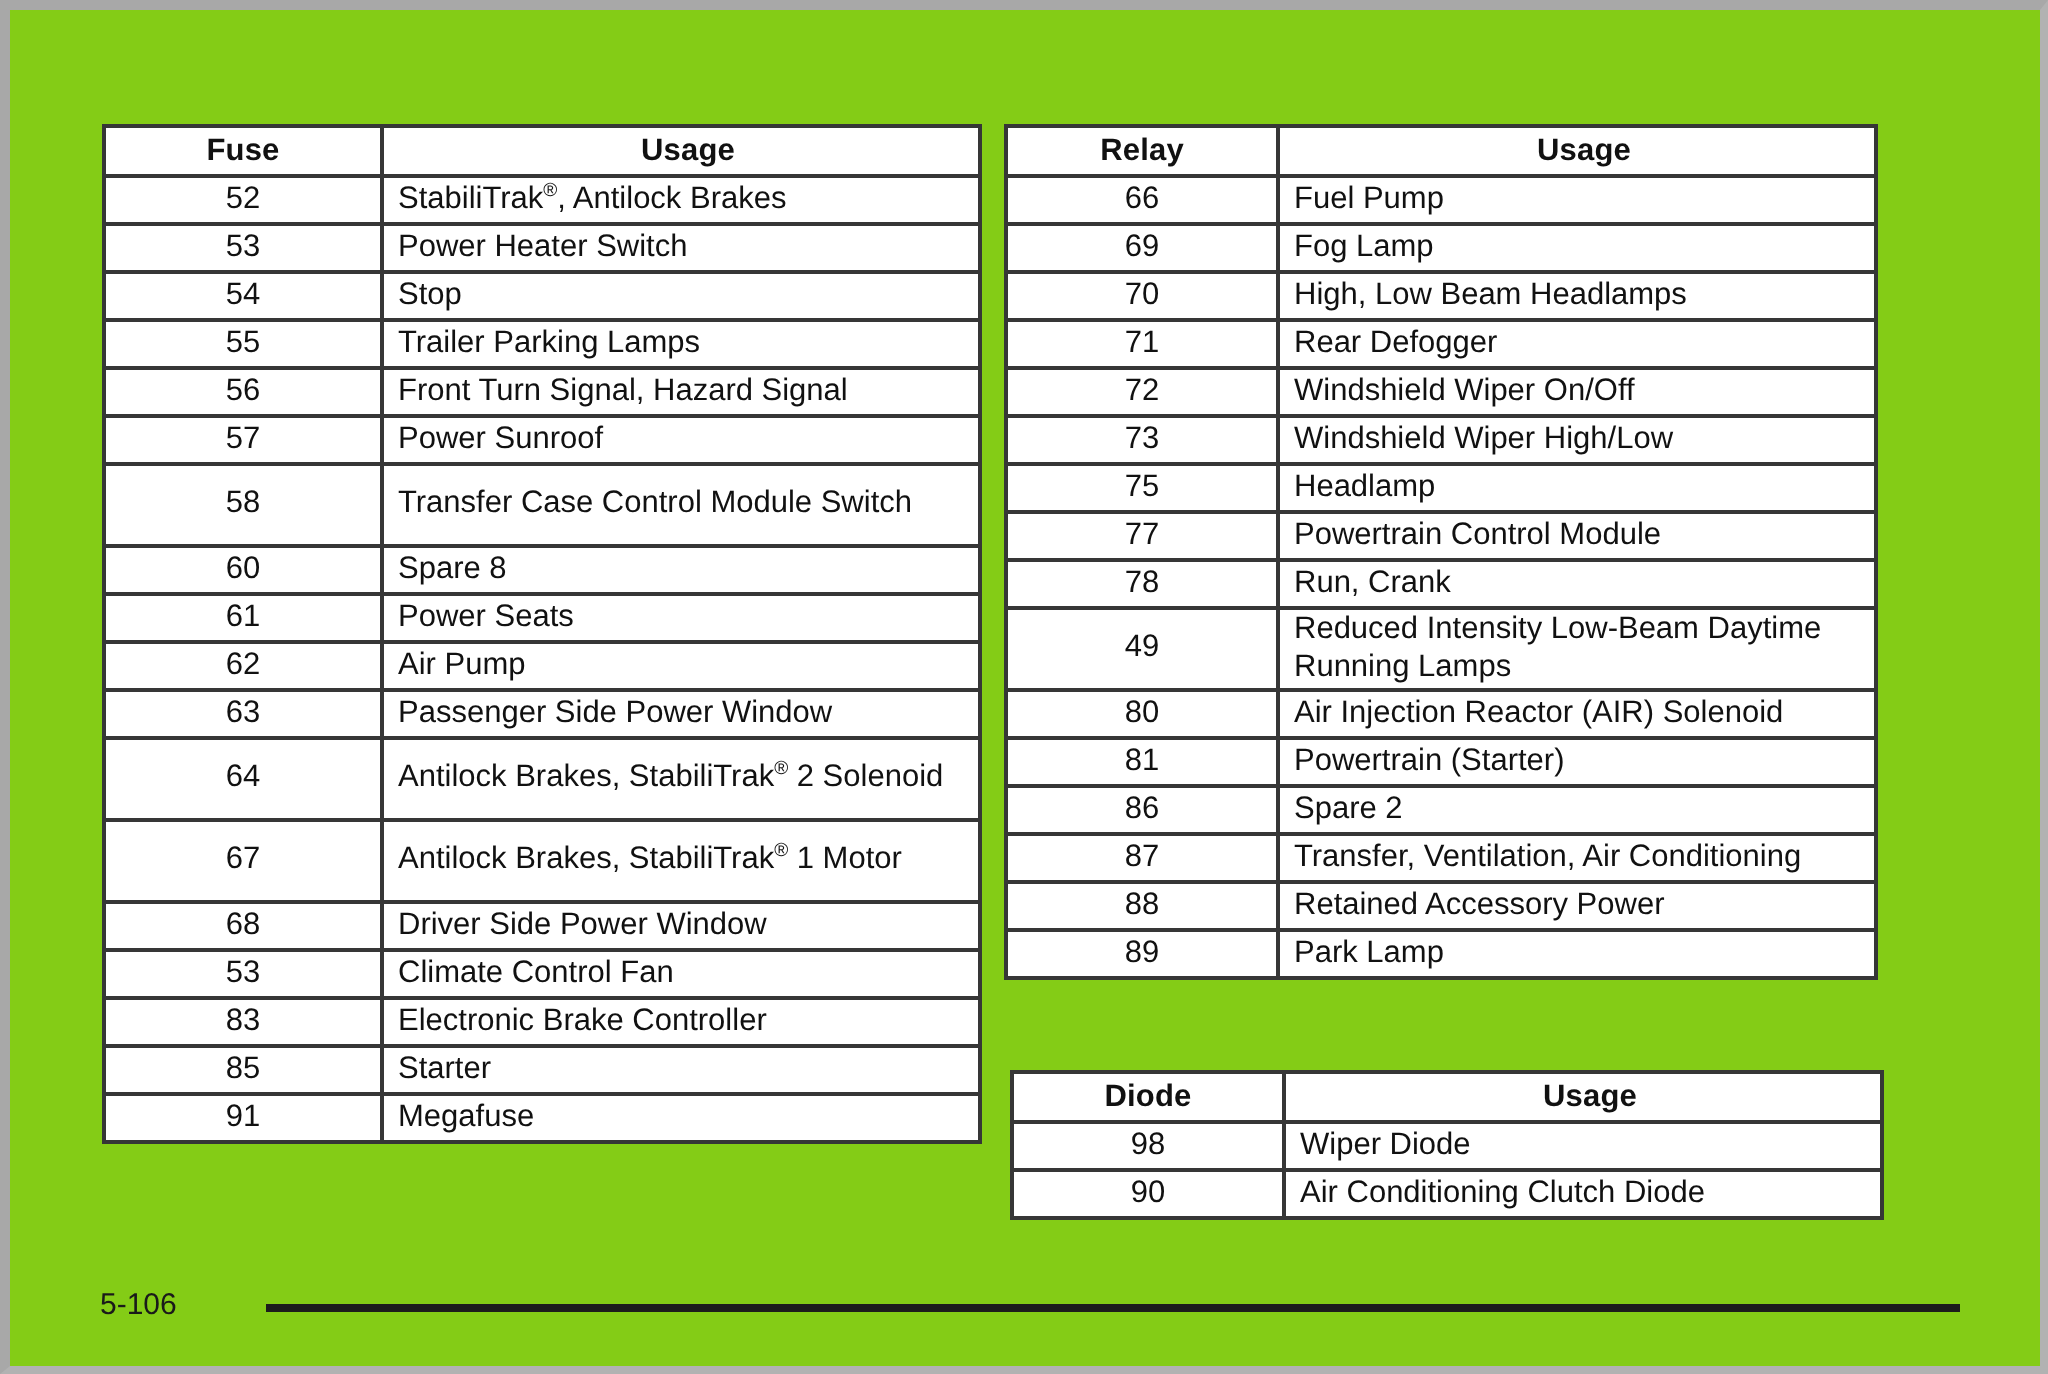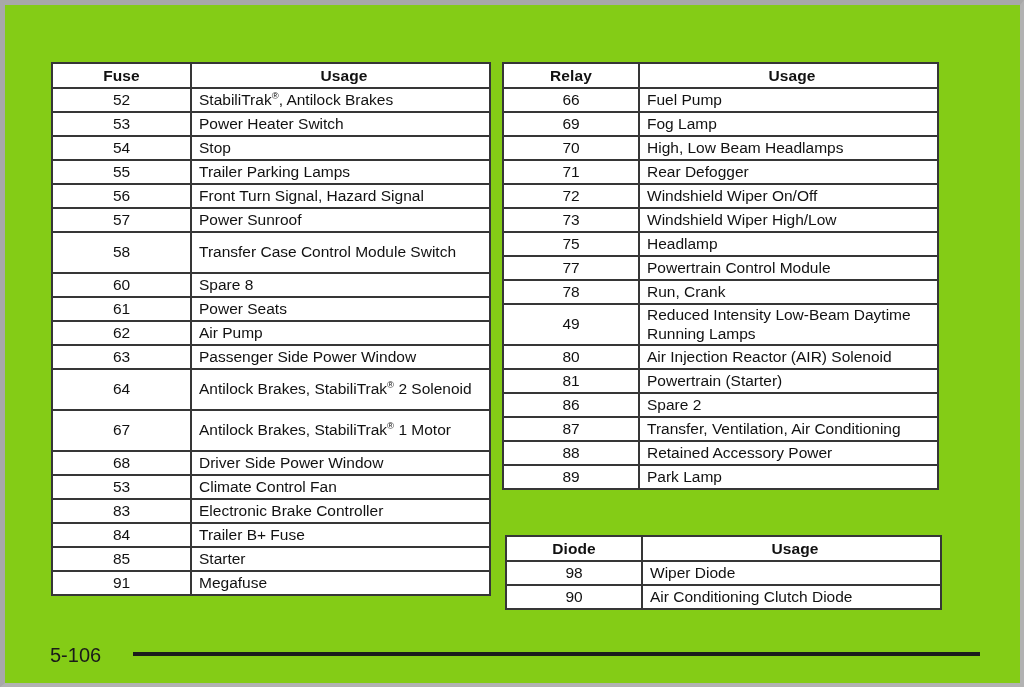--- a/index.html
+++ b/index.html
@@ -96,21 +96,21 @@
     position: absolute;
     left: 0;
     top: 632px;
     width: 1015px;
     height: 40px;
   }
   .footer-page-number {
     position: absolute;
     left: 45px;
     top: 7px;
-    font-size: 20px;
+    font-size: 15px;
     color: #1a1a1a;
   }
   .footer-rule {
     position: absolute;
     left: 128px;
     top: 15px;
     width: 847px;
     height: 4px;
     background: #1c1c1c;
   }
@@ -187,24 +187,20 @@
           </tr>
           <tr>
             <td class="col-id">53</td>
             <td class="col-use">Climate Control Fan</td>
           </tr>
           <tr>
             <td class="col-id">83</td>
             <td class="col-use">Electronic Brake Controller</td>
           </tr>
           <tr>
-            <td class="col-id">84</td>
-            <td class="col-use">Trailer B+ Fuse</td>
-          </tr>
-          <tr>
             <td class="col-id">85</td>
             <td class="col-use">Starter</td>
           </tr>
           <tr>
             <td class="col-id">91</td>
             <td class="col-use">Megafuse</td>
           </tr>
         </tbody>
     </table>
 

